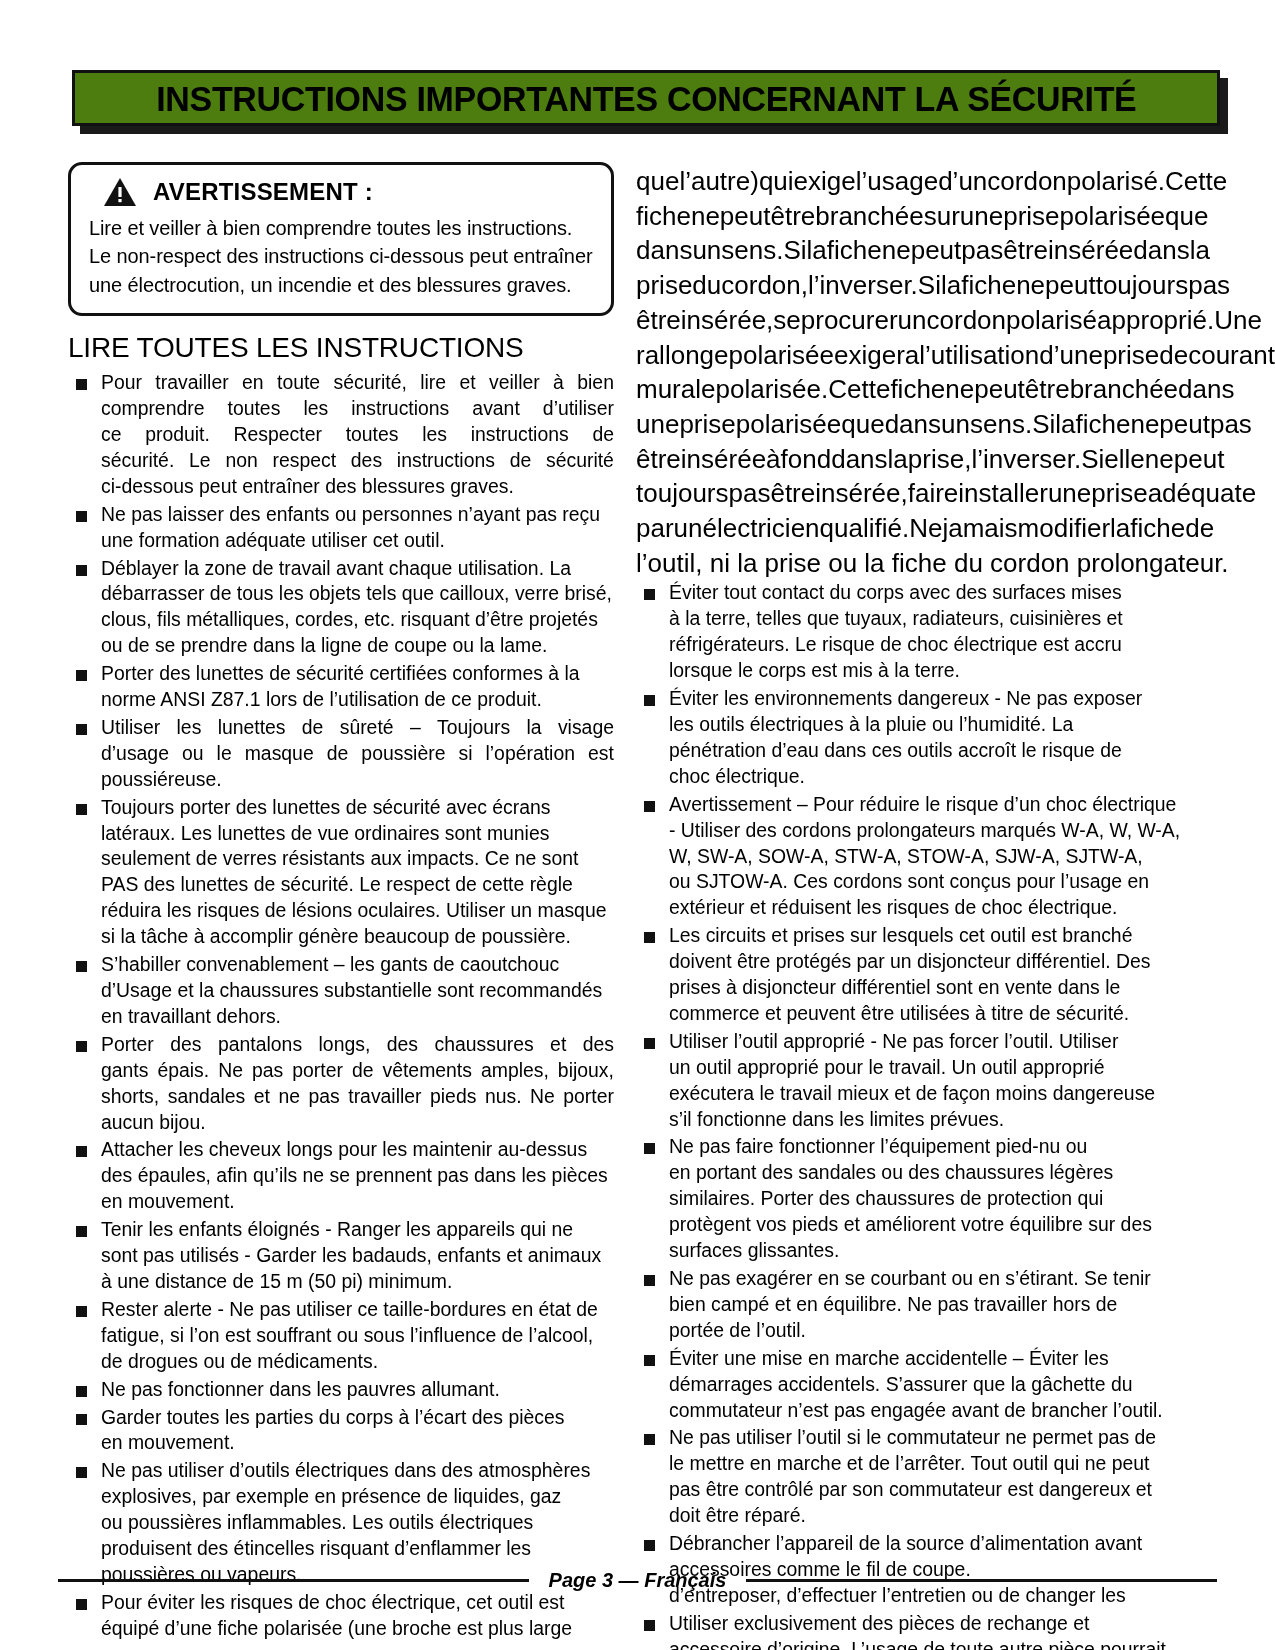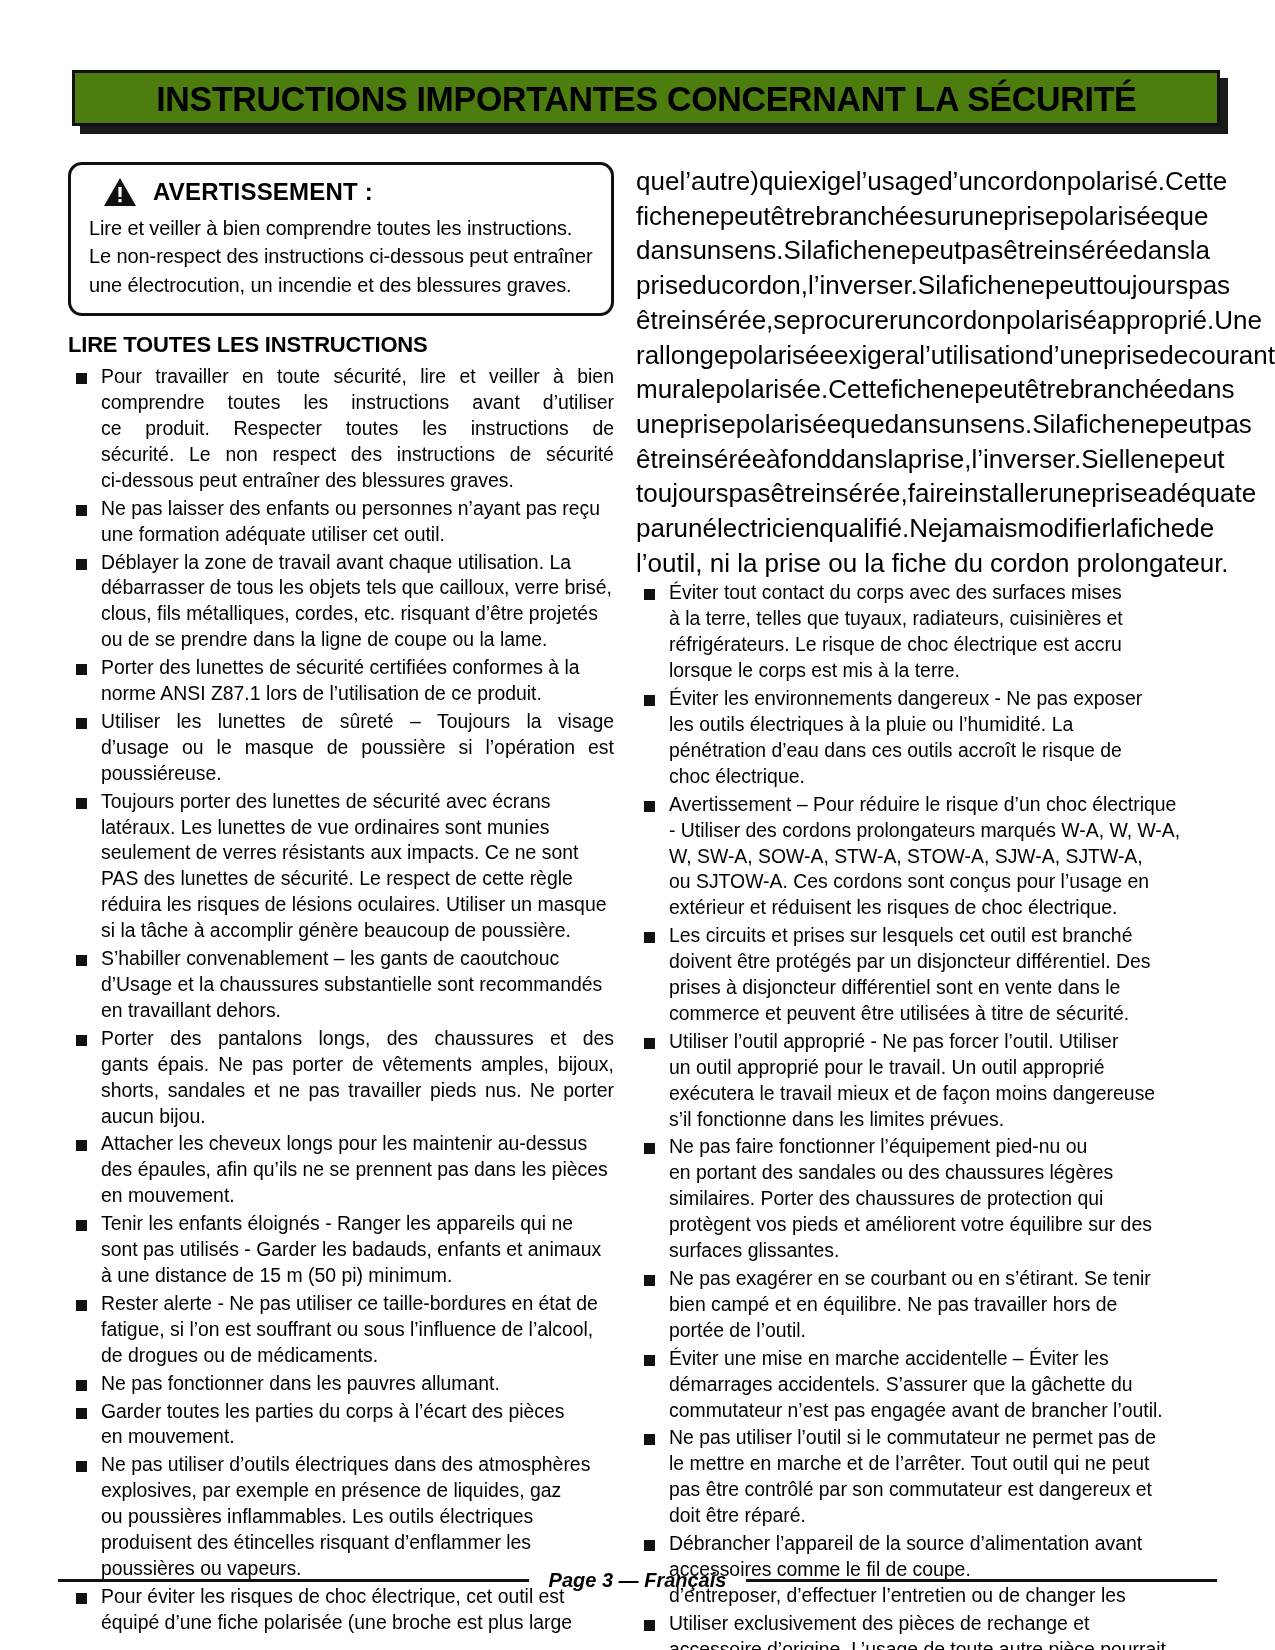--- a/index.html
+++ b/index.html
@@ -91,22 +91,22 @@
   }
   .warn-body {
     font-size: 20px;
     line-height: 1.42;
     letter-spacing: -0.1px;
   }
   .warn-body div { white-space: nowrap; }
 
   
   .section-head {
-    font-weight: bold;
-    font-size: 22px;
+    font-weight: normal;
+    font-size: 28px;
     letter-spacing: -0.2px;
     margin: 4px 0 6px 0;
   }
 
   
   ul.blist {
     list-style: none;
     margin: 0; padding: 0;
   }
   ul.blist > li {

